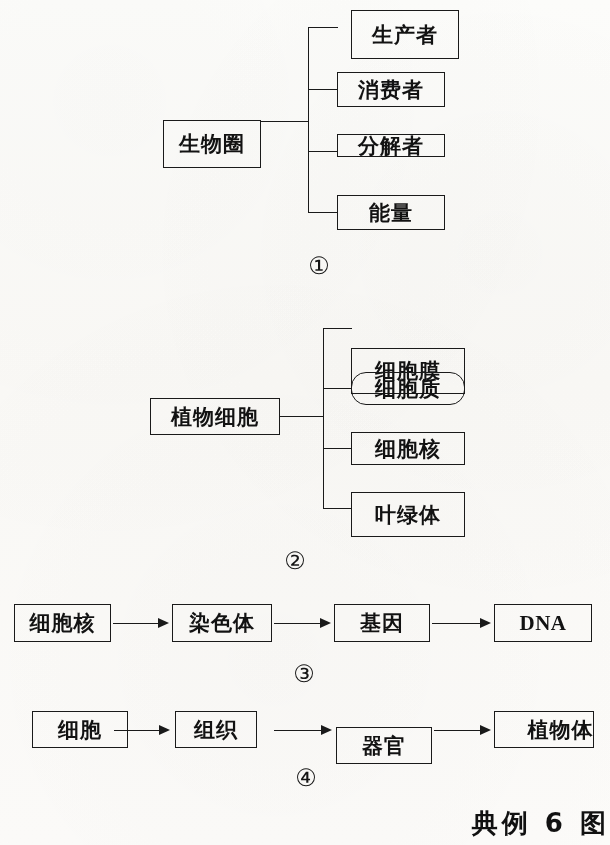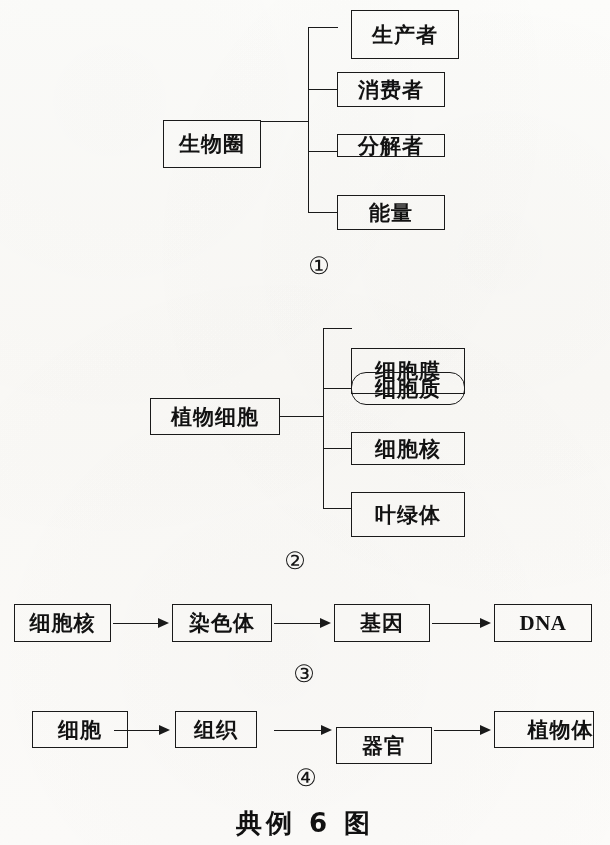--- a/index.html
+++ b/index.html
@@ -88,21 +88,21 @@
     justify-content: center;
     font-family: "Liberation Serif", "DejaVu Serif", serif;
     font-size: 17px;
     color: #151515;
     line-height: 1;
   }
 
   .caption {
     position: absolute;
     width: 100%;
-    text-align: center;
+    text-align: right;
     font-family: "DejaVu Sans", "Liberation Sans", sans-serif;
     font-size: 26px;
     font-weight: 700;
     letter-spacing: 4px;
     color: #111111;
   }
 </style>
 </head>
 <body>
 

